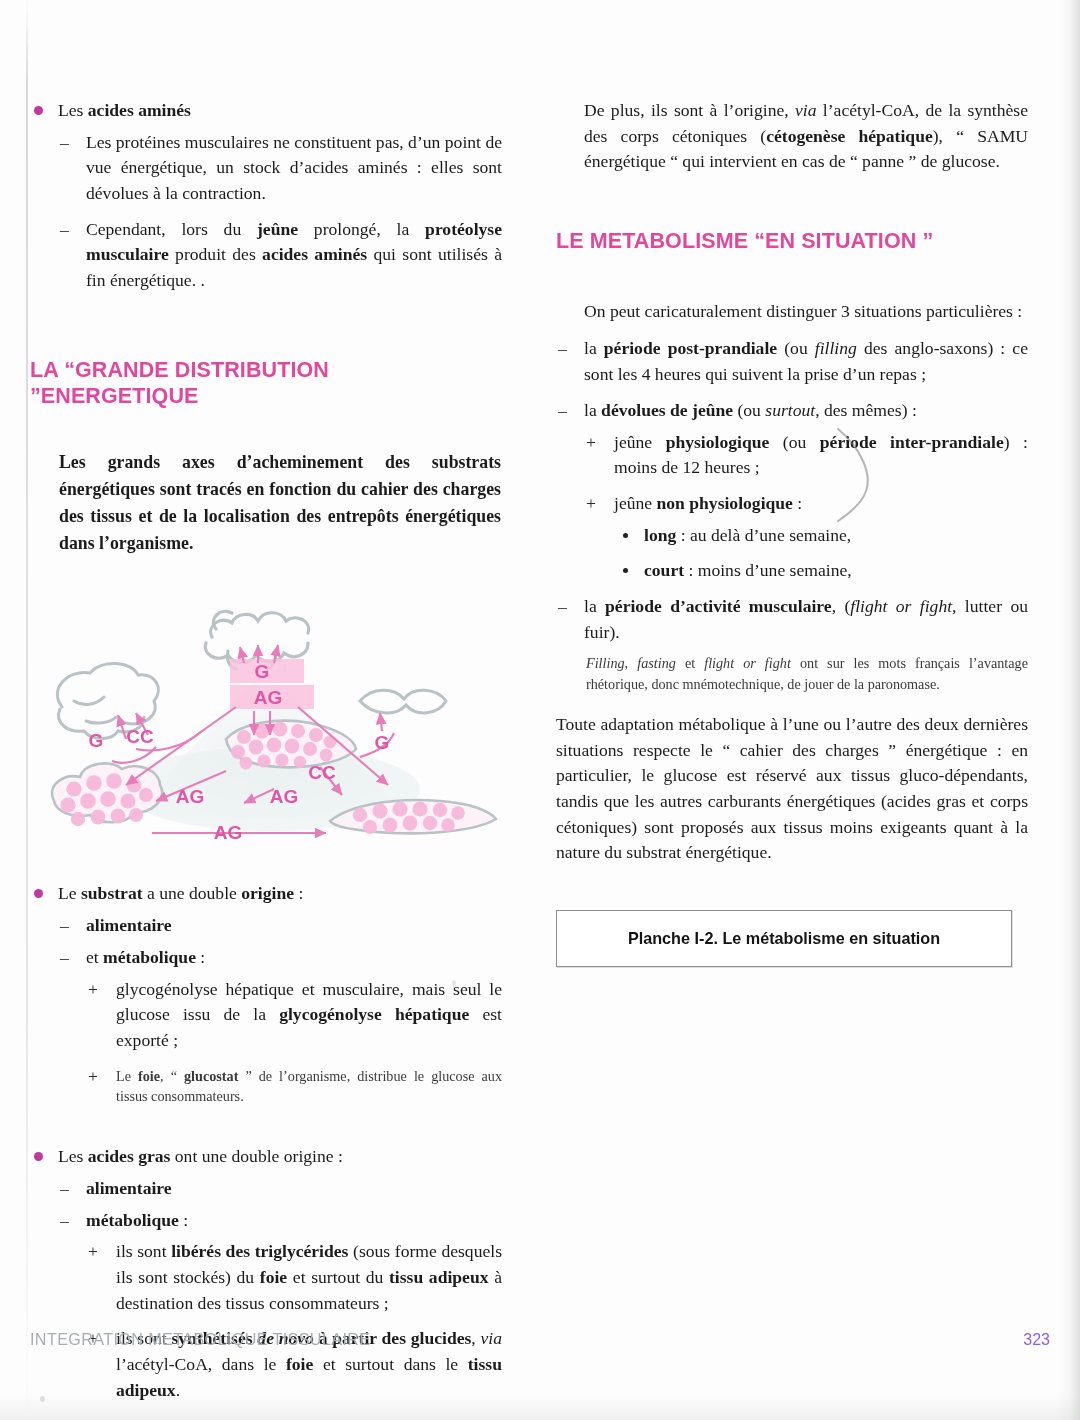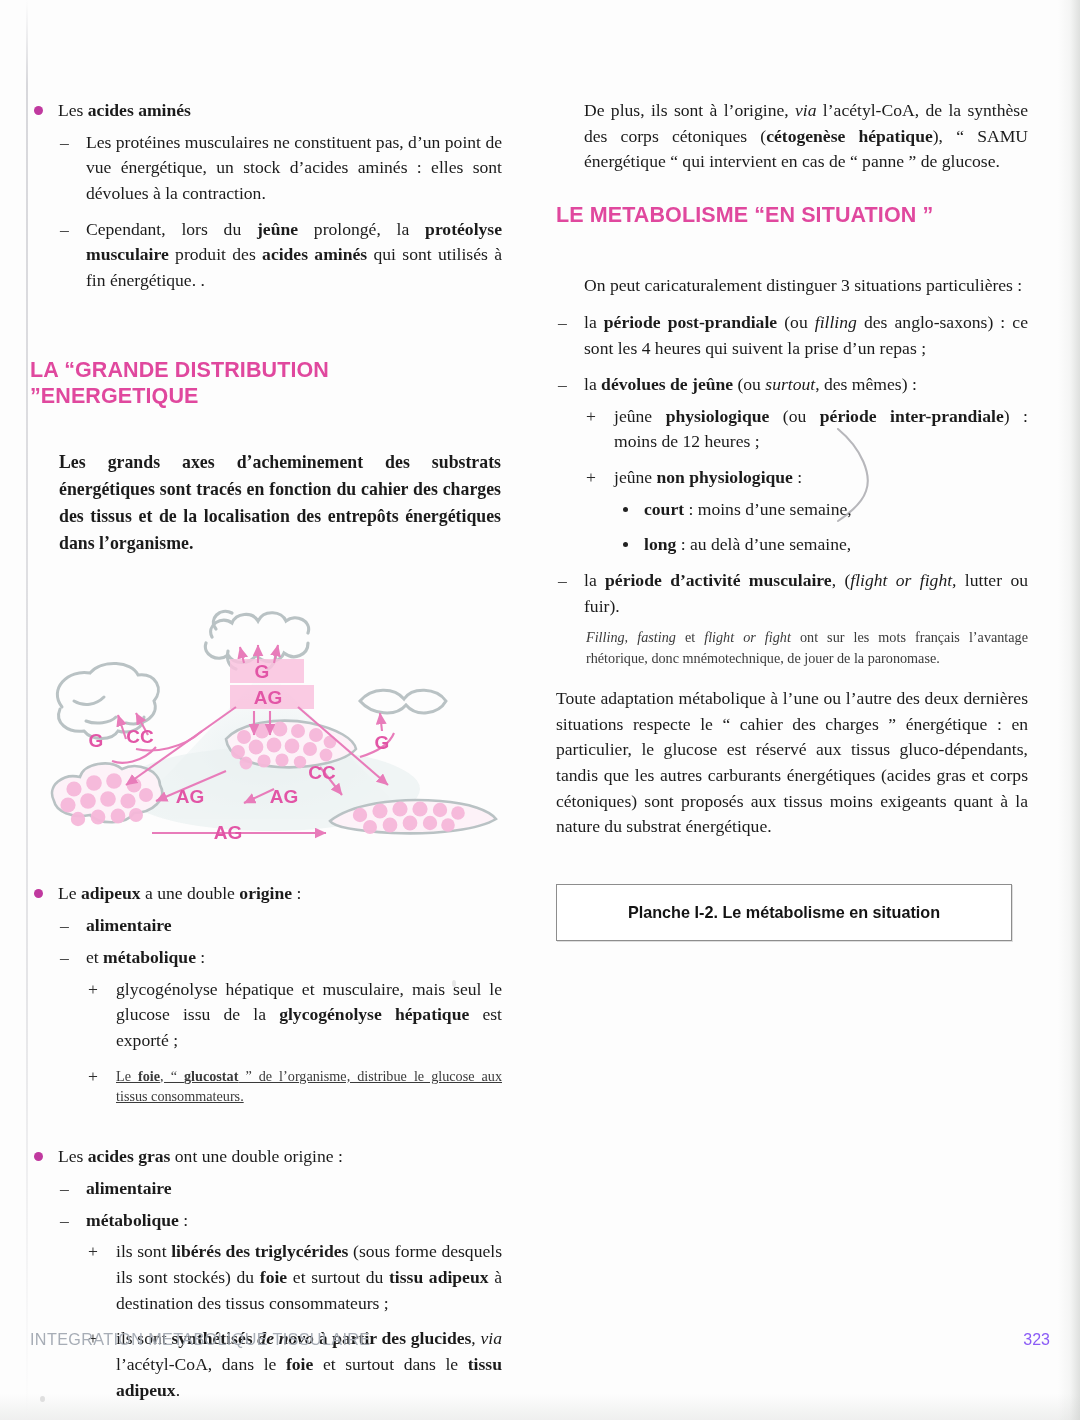--- a/index.html
+++ b/index.html
@@ -315,39 +315,39 @@
           <text x="160" y="214">AG</text>
           <text x="254" y="214">AG</text>
           <text x="198" y="250">AG</text>
         </g>
       </svg>
     </div>
 
     <ul class="lv0" style="margin-top:40px;">
       <li>
         <span class="bullet-dot"></span>
-        <span>Le <b>adipeux</b> a une double <b>origine</b> :</span>
+        <span>Le <b>substrat</b> a une double <b>origine</b> :</span>
         <ul class="lv1">
           <li style="margin-bottom:6px;">
             <span class="dash">–</span>
             <span><b>alimentaire</b></span>
           </li>
           <li style="margin-bottom:6px;">
             <span class="dash">–</span>
             <span>et <b>métabolique</b> :</span>
             <ul class="lv2">
               <li>
                 <span class="plus">+</span>
                 <span>glycogénolyse hépatique et musculaire, mais seul le glucose issu de la <b>glycogénolyse hépatique</b> est exporté ;</span>
               </li>
               <li style="margin-bottom:6px;">
                 <span class="plus">+</span>
               </li>
             </ul>
-            <p class="fine" style="margin-left:30px;margin-top:12px;text-decoration:underline;">Le <b>foie</b>, “ <b>glucostat</b> ” de l’organisme, distribue le glucose aux tissus consommateurs.</p>
+            <p class="fine" style="margin-left:30px;margin-top:12px;">Le <b>foie</b>, “ <b>glucostat</b> ” de l’organisme, distribue le glucose aux tissus consommateurs.</p>
           </li>
         </ul>
       </li>
     </ul>
 
     <ul class="lv0" style="margin-top:38px;">
       <li>
         <span class="bullet-dot"></span>
         <span>Les <b>acides gras</b> ont une double origine :</span>
         <ul class="lv1">
@@ -372,21 +372,21 @@
         </ul>
       </li>
     </ul>
 
   </div>
 
   <div class="col col-right">
 
     <p class="body indent">De plus, ils sont à l’origine, <i>via</i> l’acétyl-CoA, de la synthèse des corps cétoniques (<b>cétogenèse hépatique</b>), “ SAMU énergétique “ qui intervient en cas de “ panne ” de glucose.</p>
 
-    <h2 class="section" style="margin-top:28px;">LE METABOLISME “EN SITUATION ”</h2>
+    <h2 class="section" style="margin-top:54px;">LE METABOLISME “EN SITUATION ”</h2>
 
     <p class="body indent" style="margin-top:44px;">On peut caricaturalement distinguer 3 situations particulières :</p>
 
     <ul class="lv1" style="margin-top:12px;">
       <li>
         <span class="dash">–</span>
         <span>la <b>période post-prandiale</b> (ou <i>filling</i> des anglo-saxons) : ce sont les 4 heures qui suivent la prise d’un repas ;</span>
       </li>
       <li style="margin-bottom:6px;">
         <span class="dash">–</span>
@@ -395,25 +395,25 @@
           <li>
             <span class="plus">+</span>
             <span>jeûne <b>physiologique</b> (ou <b>période inter-prandiale</b>) : moins de 12 heures ;</span>
           </li>
           <li style="margin-bottom:6px;">
             <span class="plus">+</span>
             <span>jeûne <b>non physiologique</b> :</span>
             <ul class="lv3">
               <li>
                 <span class="sqdot"></span>
-                <span><b>court</b> : moins d’une semaine,</span>
+                <span><b>long</b> : au delà d’une semaine,</span>
               </li>
               <li>
                 <span class="sqdot"></span>
-                <span><b>long</b> : au delà d’une semaine,</span>
+                <span><b>court</b> : moins d’une semaine,</span>
               </li>
             </ul>
           </li>
         </ul>
       </li>
       <li style="margin-bottom:4px;">
         <span class="dash">–</span>
         <span>la <b>période d’activité musculaire</b>, (<i>flight or fight,</i> lutter ou fuir).</span>
       </li>
     </ul>

